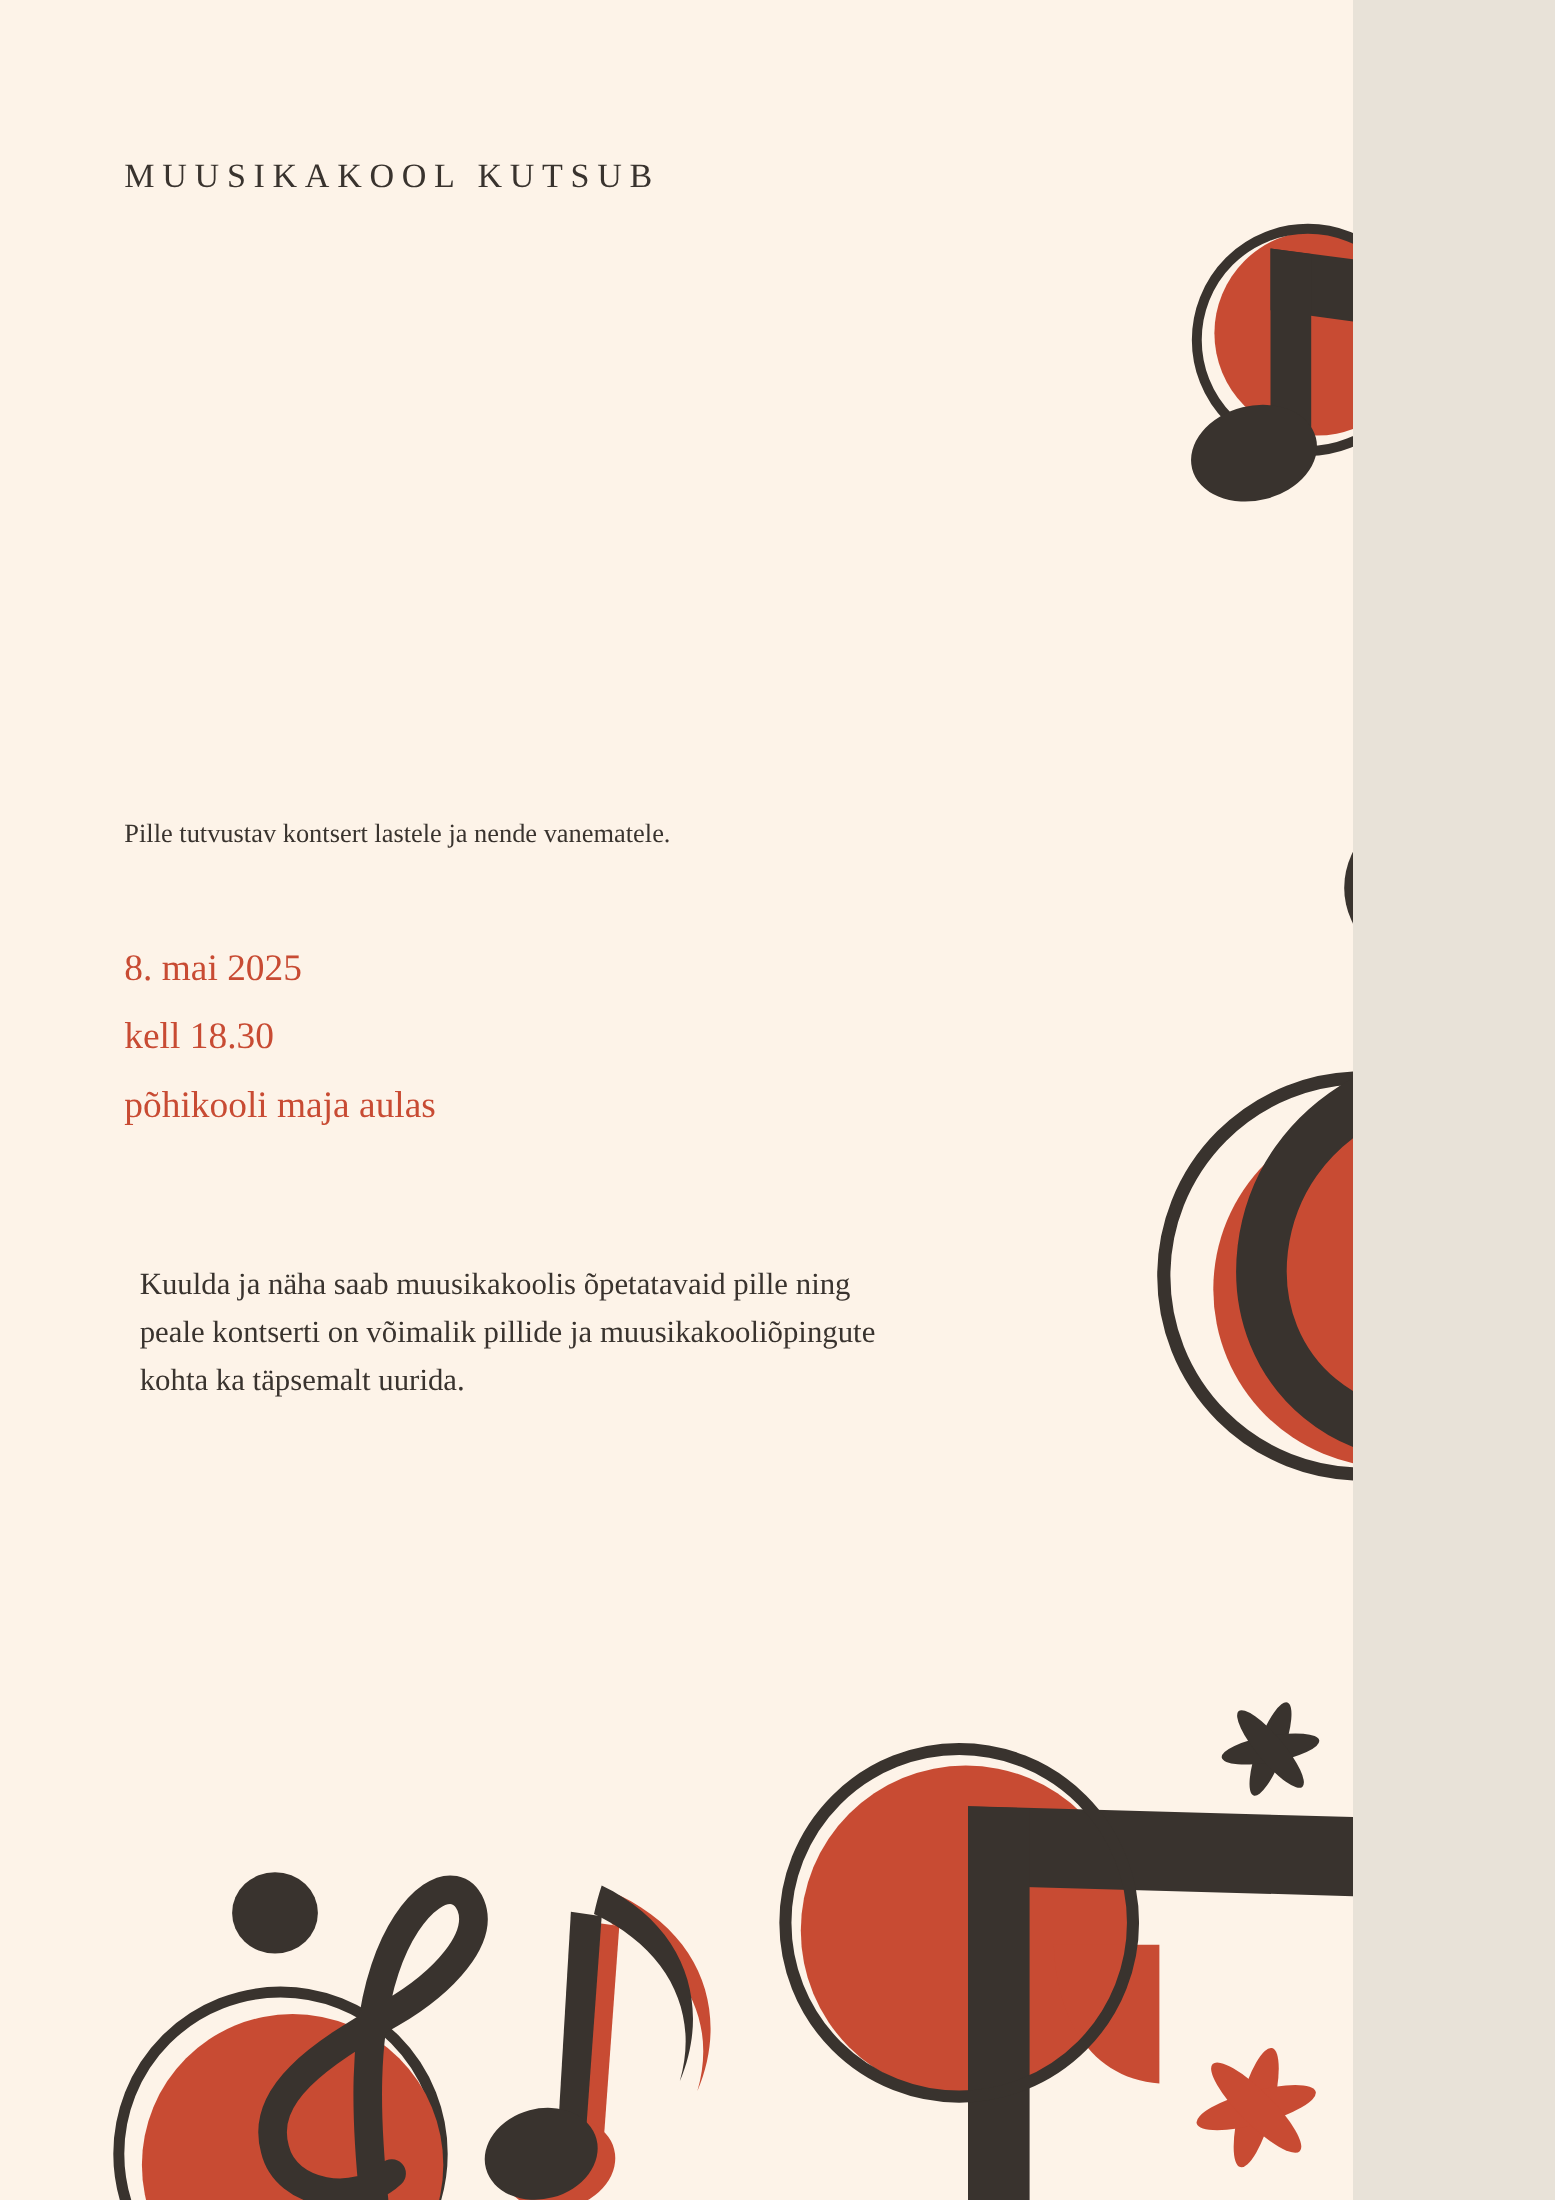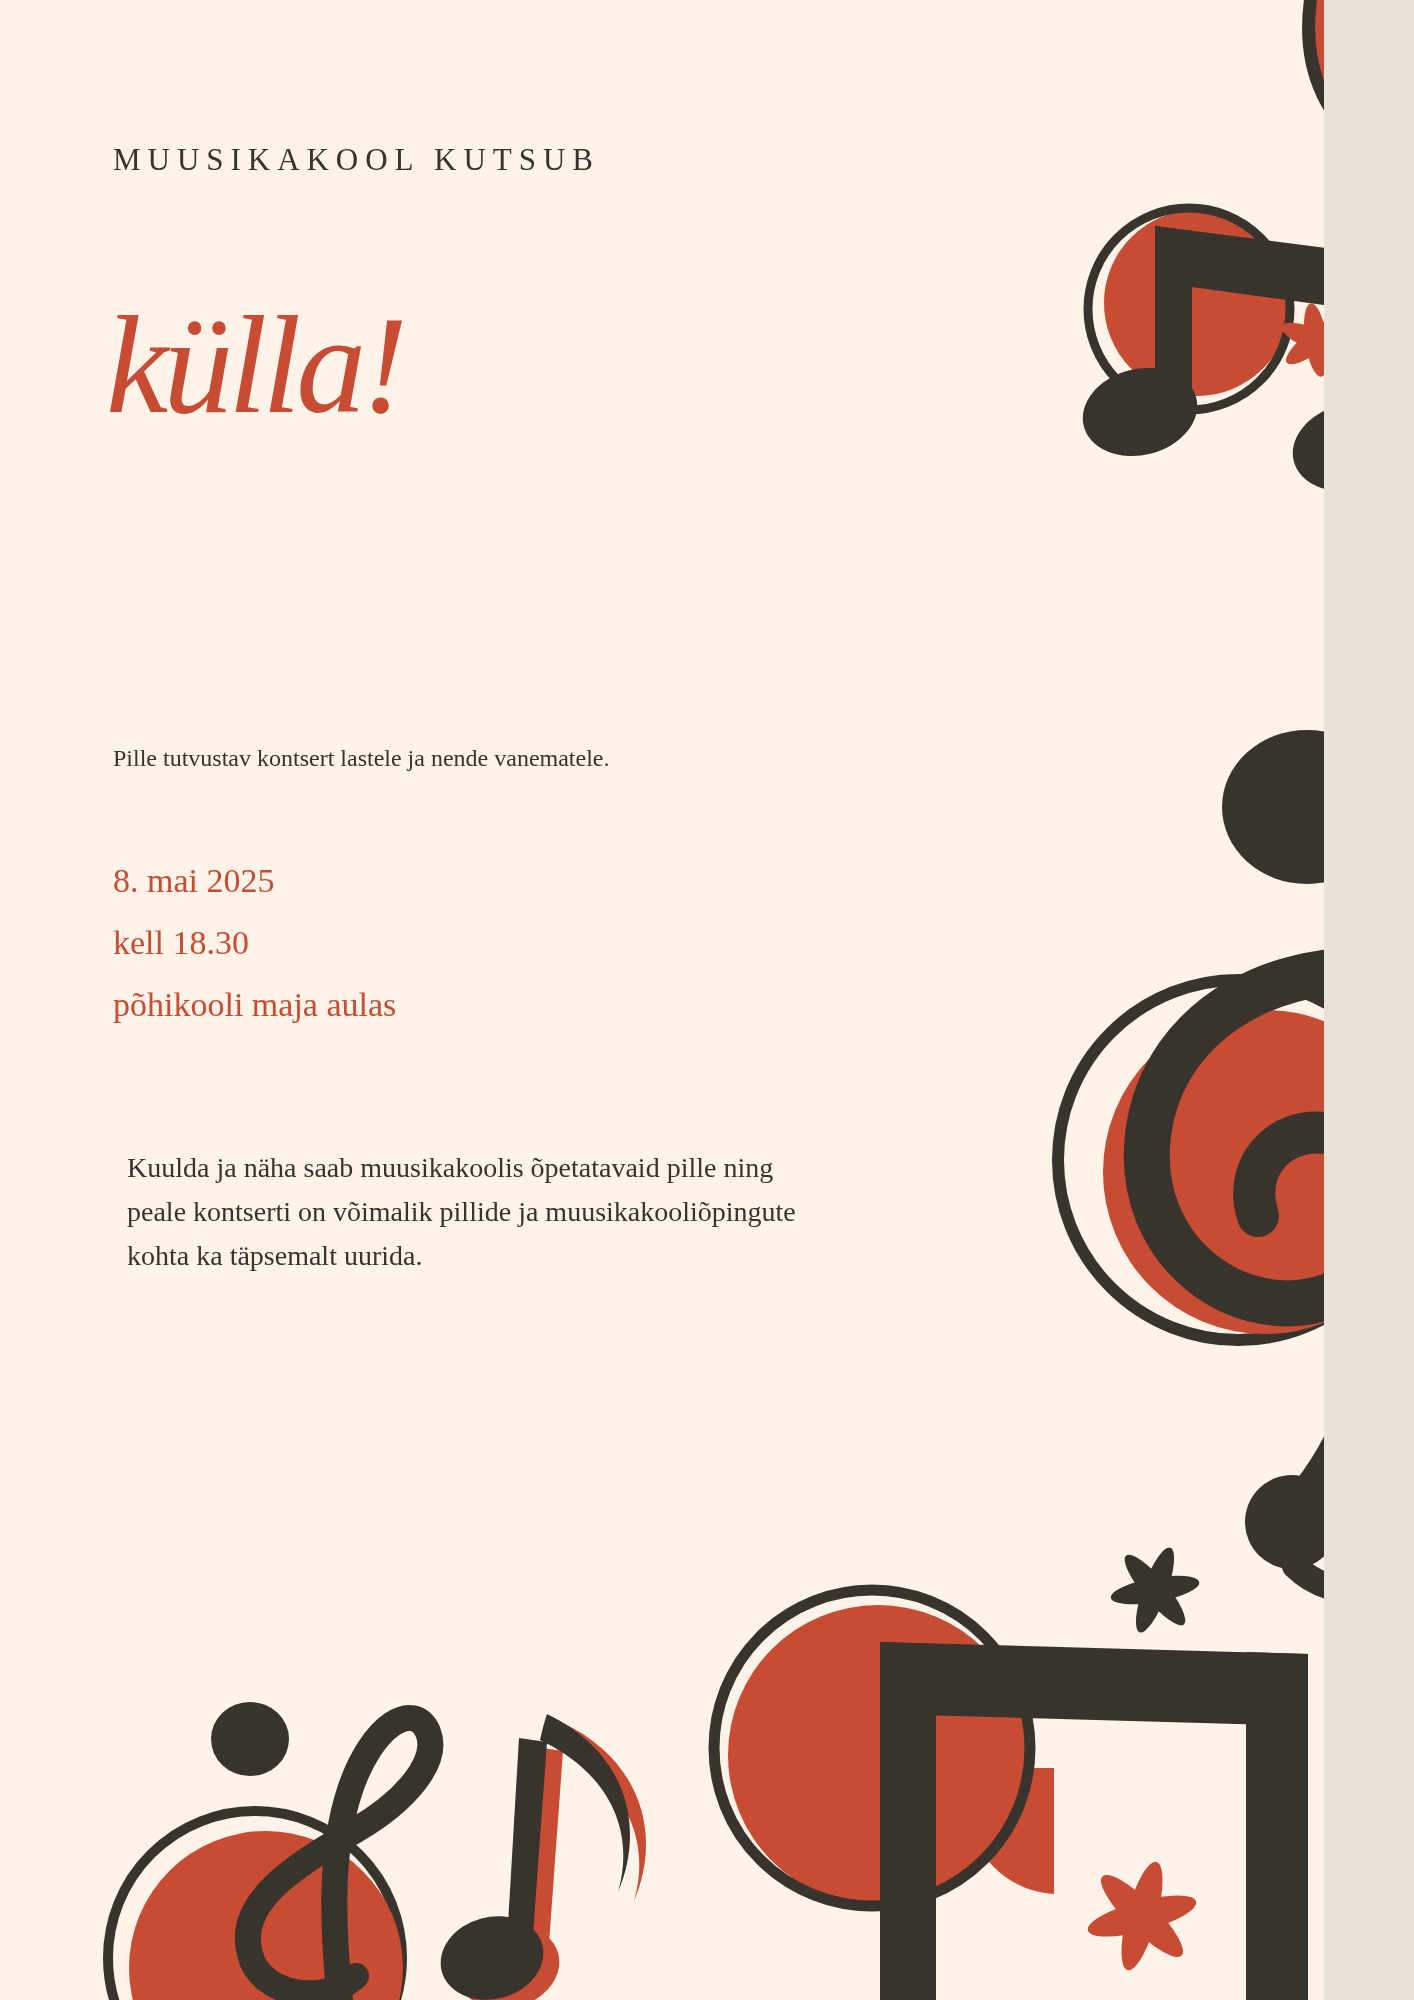--- a/index.html
+++ b/index.html
@@ -4,21 +4,21 @@
 <style>
   :root{
     --bg:#fdf3e8;
     --red:#c84b33;
     --ink:#39332e;
   }
   *{margin:0;padding:0;box-sizing:border-box;}
   html,body{background:#e8e2d8;}
   .poster{
     position:relative;
-    width:1324px;height:2000px;
+    width:1230px;height:2000px;
     background:var(--bg);
     overflow:hidden;
     font-family:"Liberation Serif", serif;
   }
   .abs{position:absolute;}
   .eyebrow{
     left:113px;top:142px;
     font-size:31px;
     letter-spacing:0.225em;
     color:var(--ink);
@@ -55,21 +55,20 @@
   .deco{pointer-events:none;}
 </style>
 </head>
 <body>
 
 <div class="poster">
 
   <div class="abs eyebrow">MUUSIKAKOOL KUTSUB</div>
 
   <div class="abs title">
-    <div>külla!</div>
   </div>
 
   <div class="abs subtitle">Pille tutvustav kontsert lastele ja nende vanematele.</div>
 
   <div class="abs event">
     <div>8. mai 2025</div>
     <div>kell 18.30</div>
     <div>põhikooli maja aulas</div>
   </div>
 

